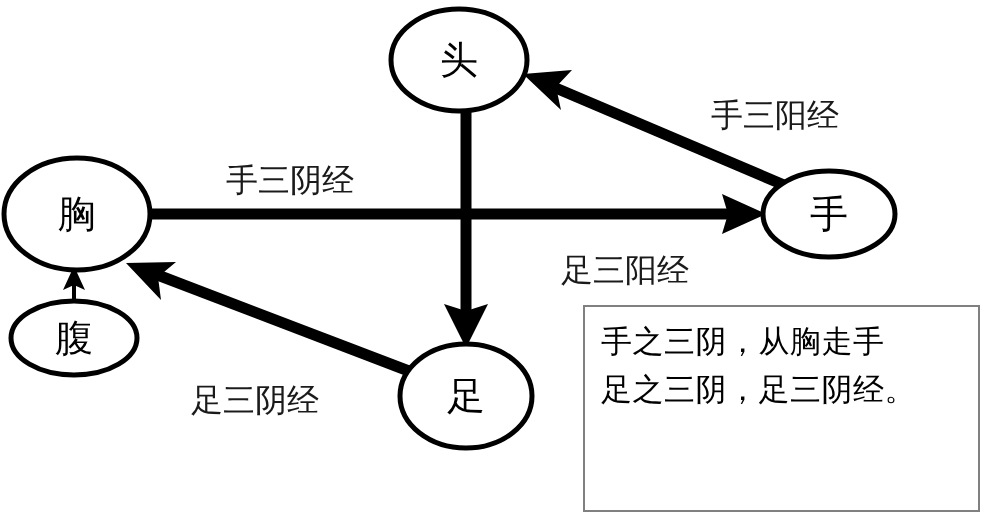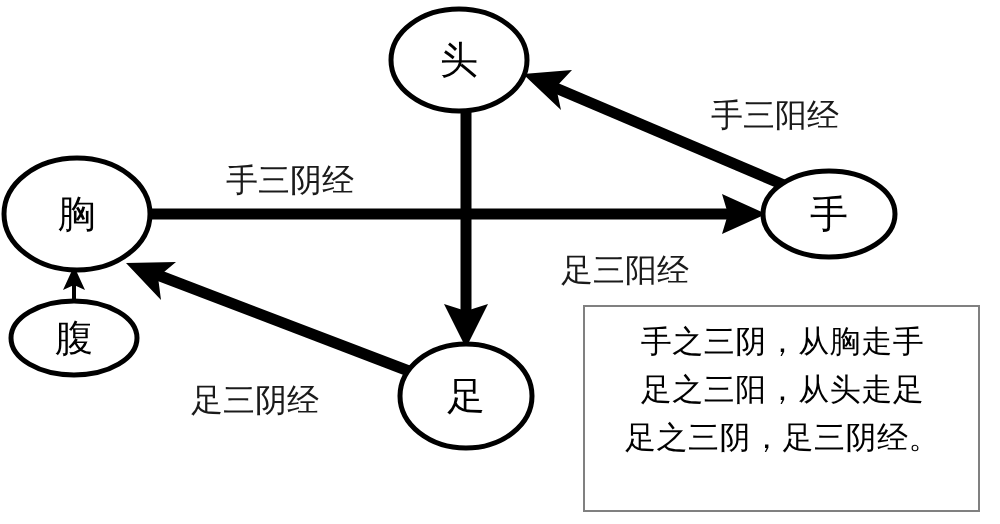--- a/index.html
+++ b/index.html
@@ -61,21 +61,20 @@
   .arrowhead-thin {
     fill: #000000;
     stroke: none;
   }
   .note-box {
     position: absolute;
     box-sizing: border-box;
     background: #ffffff;
     border: 2px solid #808080;
     padding: 10px 14px 8px 16px;
-    text-align: center;
   }
   .note-line {
     font-family: "DejaVu Sans", "Liberation Sans", sans-serif;
     font-size: 31px;
     line-height: 48px;
     color: #000000;
     white-space: pre;
     letter-spacing: 0.5px;
   }
 </style>
@@ -148,17 +147,16 @@
       <text class="edge-label" x="775" y="117">手三阳经</text>
 
       <text class="edge-label" x="625" y="272">足三阳经</text>
 
       <text class="edge-label" x="255" y="402">足三阴经</text>
     </g>
   </svg>
 
   <div class="note-box" style="left:583px; top:305px; width:397px; height:207px;">
     <div class="note-line">手之三阴，从胸走手</div>
-    <div class="note-line">足之三阳，从头走足</div>
     <div class="note-line">足之三阴，足三阴经。</div>
   </div>
 
 </div>
 
 </body></html>

